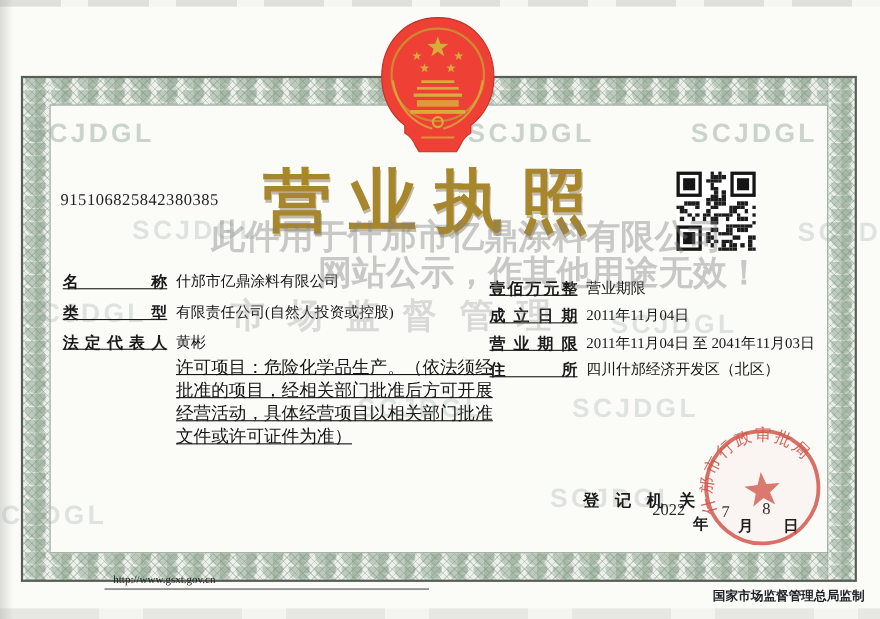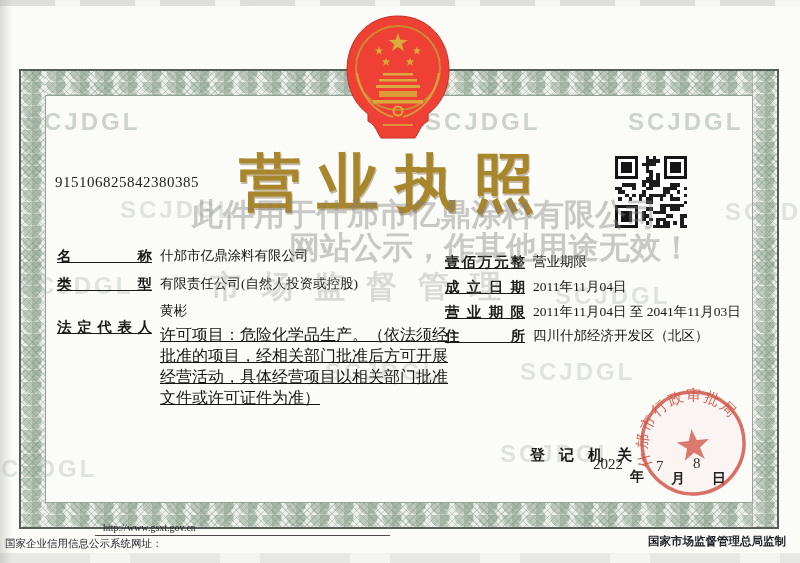--- a/index.html
+++ b/index.html
@@ -257,21 +257,21 @@
   </div>
 
   <div class="overlay" style="left:192px;top:194px;">此件用于什邡市亿鼎涂料有限公司</div>
   <div class="overlay" style="left:289px;top:227px;">网站公示，作其他用途无效！</div>
   <div class="overlay" style="left:198px;top:266px;letter-spacing:21px;color:rgba(140,140,140,.30);margin-left:12px;">市场监督管理</div>
 
   <div class="lbl" style="left:57px;top:247px;width:95px;">名称</div>
   <div class="val" style="left:160px;top:247px;">什邡市亿鼎涂料有限公司</div>
   <div class="lbl" style="left:57px;top:275px;width:95px;">类型</div>
   <div class="val" style="left:160px;top:275px;text-align:center;">有限责任公司(自然人投资或控股)</div>
-  <div class="lbl" style="left:57px;top:302px;width:95px;margin-top:16px;">法定代表人</div>
+  <div class="lbl" style="left:57px;top:302px;width:95px;">法定代表人</div>
   <div class="val" style="left:160px;top:302px;">黄彬</div>
   <div class="val wrap" style="left:160px;top:324px;">许可项目：危险化学品生产。（依法须经批准的项目，经相关部门批准后方可开展经营活动，具体经营项目以相关部门批准文件或许可证件为准）</div>
 
   <div class="lbl" style="left:445px;top:253px;width:80px;">壹佰万元整</div>
   <div class="val" style="left:533px;top:253px;">营业期限</div>
   <div class="lbl" style="left:445px;top:278px;width:80px;">成立日期</div>
   <div class="val" style="left:533px;top:278px;">2011年11月04日</div>
   <div class="lbl" style="left:445px;top:303px;width:80px;">营业期限</div>
   <div class="val" style="left:533px;top:303px;">2011年11月04日 至 2041年11月03日</div>
   <div class="lbl" style="left:445px;top:327px;width:80px;">住所</div>
@@ -287,18 +287,17 @@
 
   <svg class="seal" viewBox="0 0 114 114">
     <circle cx="57" cy="57" r="51" fill="rgba(235,120,110,0.05)" stroke="#cf4a3e" stroke-width="3.5" opacity=".85"></circle>
     <path id="sealArc" d="M 15,79 A 46,46 0 1 1 99,79" fill="none"></path>
     <text font-size="15" fill="#c94a3e" opacity=".9" letter-spacing="2" font-family="Liberation Sans, sans-serif">
       <textPath href="#sealArc" startOffset="4">什邡市行政审批局</textPath>
     </text>
     <polygon points="57,43 61,54.5 73.2,54.7 63.5,62.1 67,73.8 57,66.8 47,73.8 50.5,62.1 40.8,54.7 53,54.5" fill="#d04c40" opacity=".8"></polygon>
   </svg>
 
-  <div class="footer-left-label">国家企业信用信息公示系统网址：</div>
   <div class="footer-url">http://www.gsxt.gov.cn</div>
   <div class="footer-line"></div>
   <div class="footer-right">国家市场监督管理总局监制</div>
 
 </div>
 
 </body></html>

